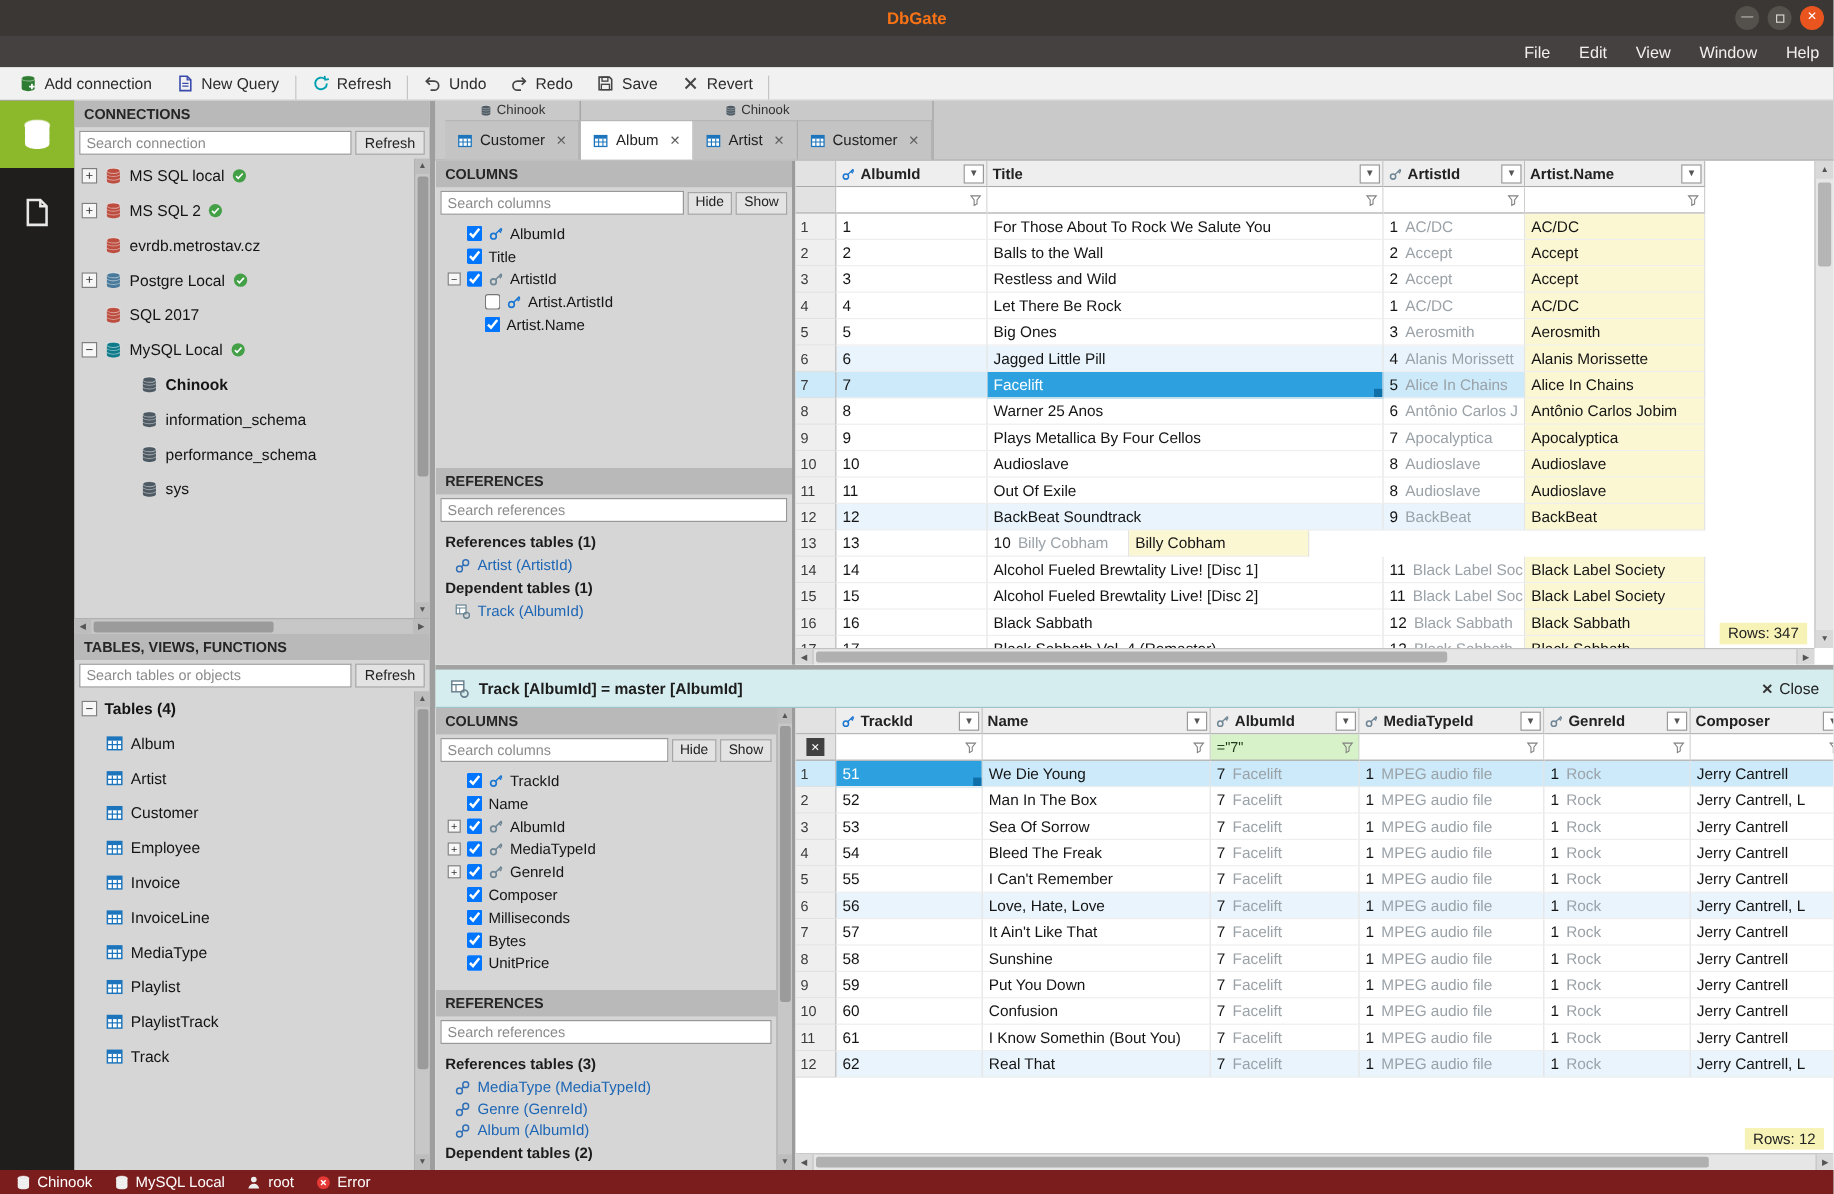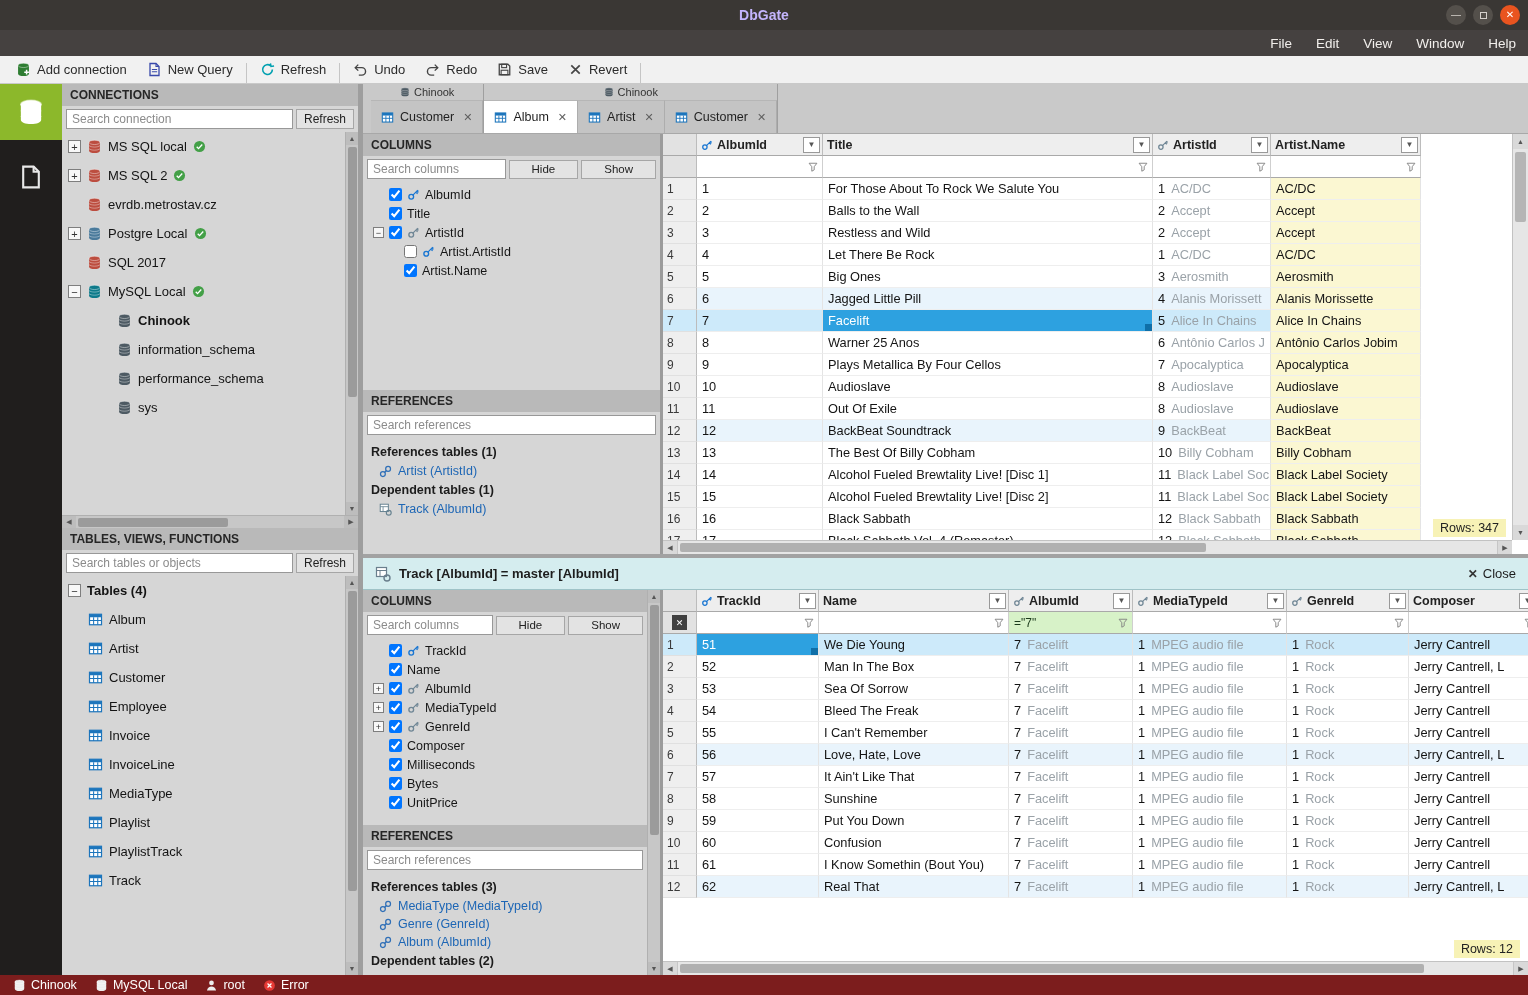--- a/index.html
+++ b/index.html
@@ -4,21 +4,21 @@
 <style>
 *{box-sizing:border-box;margin:0;padding:0;}
 html,body{width:1528px;height:995px;overflow:hidden;}
 body{font-family:"Liberation Sans",sans-serif;background:#9e9e9e;color:#1a1a1a;position:relative;font-size:13px;}
 .icon{display:inline-flex;align-items:center;justify-content:center;flex:none;}
 .icon svg{width:100%;height:100%;display:block;}
 .bold{font-weight:bold;}
 
 
 .titlebar{position:absolute;left:0;top:0;width:100%;height:30px;background:#3a3734;display:flex;align-items:center;justify-content:center;}
-.win-title{color:#c4b5fd;font-weight:bold;font-size:14px;}
+.win-title{color:#f97316;font-weight:bold;font-size:14px;}
 .winbtns{position:absolute;right:8px;top:5px;display:flex;gap:7px;}
 .wb{width:20px;height:20px;border-radius:50%;background:#54504b;color:#d5d1cc;display:flex;align-items:center;justify-content:center;font-size:10px;line-height:10px;}
 .wb .sq{width:7px;height:7px;border:1.5px solid #d5d1cc;display:block;}
 .wb-close{background:#e9541f;color:#fff;}
 
 
 .menubar{position:absolute;left:0;top:30px;width:100%;height:26px;background:#454140;display:flex;align-items:center;padding-left:6px;justify-content:flex-end;}
 .mitem{padding:0 12px;font-size:13.5px;color:#f2efec;height:100%;display:flex;align-items:center;}
 
 
@@ -31,21 +31,21 @@
 .logo-tile{width:62px;height:56px;background:#8cb82b;display:flex;align-items:center;justify-content:center;}
 .strip-file{margin-top:24px;}
 
 
 .leftpanel{position:absolute;left:62px;top:84px;bottom:20px;width:296px;background:#d6d6d6;display:flex;flex-direction:column;overflow:hidden;}
 .panel-header{height:22px;background:#b9b9b9;display:flex;align-items:center;padding:0 8px;font-size:12px;font-weight:bold;color:#262626;flex:none;}
 .search-row{display:flex;align-items:center;gap:3px;padding:3px 4px;flex:none;}
 .search-row .txt{flex:1;height:20px;border:1px solid #989898;background:#fff;font-family:inherit;font-size:12px;padding:0 5px;color:#222;min-width:0;}
 .search-row .txt::placeholder{color:#8b8b8b;}
 .flatbtn,.smallbtn{height:20px;border:1px solid #a6a6a6;background:#e3e3e3;font-family:inherit;font-size:12px;color:#222;padding:0 7px;flex:none;}
-.smallbtn{height:19px;font-size:11.5px;padding:0 22px;}
+.smallbtn{height:19px;font-size:11.5px;padding:0 6px;}
 .conn-list{height:383px;flex:none;position:relative;overflow:hidden;}
 .tables-list{flex:1;position:relative;overflow:hidden;}
 .tree-row{height:29px;display:flex;align-items:center;gap:6px;padding:0 6px;font-size:13px;color:#141414;}
 .tree-row.lvl1{padding-left:36px;}
 .tree-row.titem{padding-left:26px;}
 .tlabel{white-space:nowrap;}
 .expander{width:13px;height:13px;border:1px solid #7e7e7e;background:#f7f7f7;color:#333;font-size:11px;line-height:10px;display:flex;align-items:center;justify-content:center;flex:none;}
 .exp-none{visibility:hidden;}
 
 
@@ -958,23 +958,20 @@
               </div>
               <div class="grid-cell col-tint" style="width:150px">
                 <span class="cval">BackBeat</span>
               </div>
             </div>
             <div class="grid-row">
               <div class="grid-rowhdr">13</div>
               <div class="grid-cell" style="width:126px">
                 <span class="cval">13</span>
               </div>
-              <div class="grid-cell" style="width:330px">
-                <span class="cval">The Best Of Billy Cobham</span>
-              </div>
               <div class="grid-cell" style="width:118px">
                 <span class="cval">10</span>
                 <span class="hint">Billy Cobham</span>
               </div>
               <div class="grid-cell col-tint" style="width:150px">
                 <span class="cval">Billy Cobham</span>
               </div>
             </div>
             <div class="grid-row">
               <div class="grid-rowhdr">14</div>

